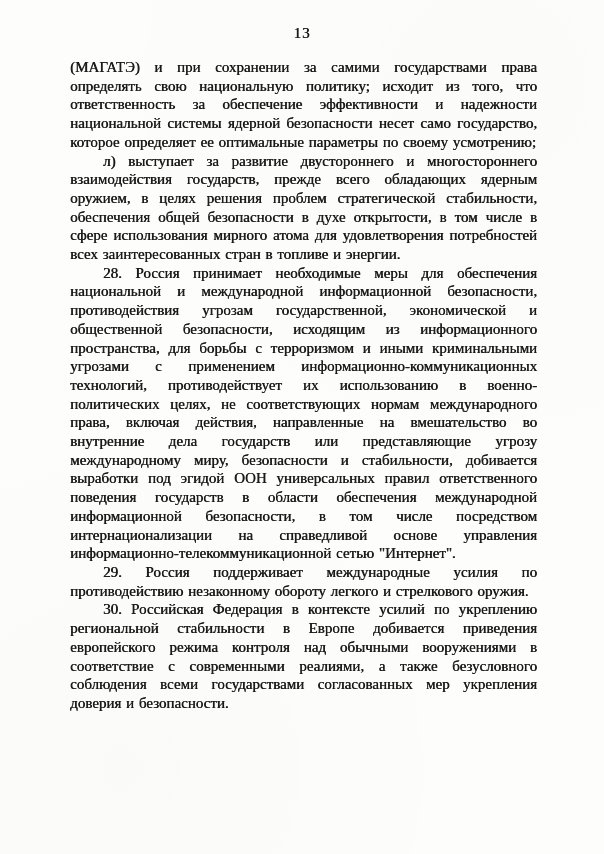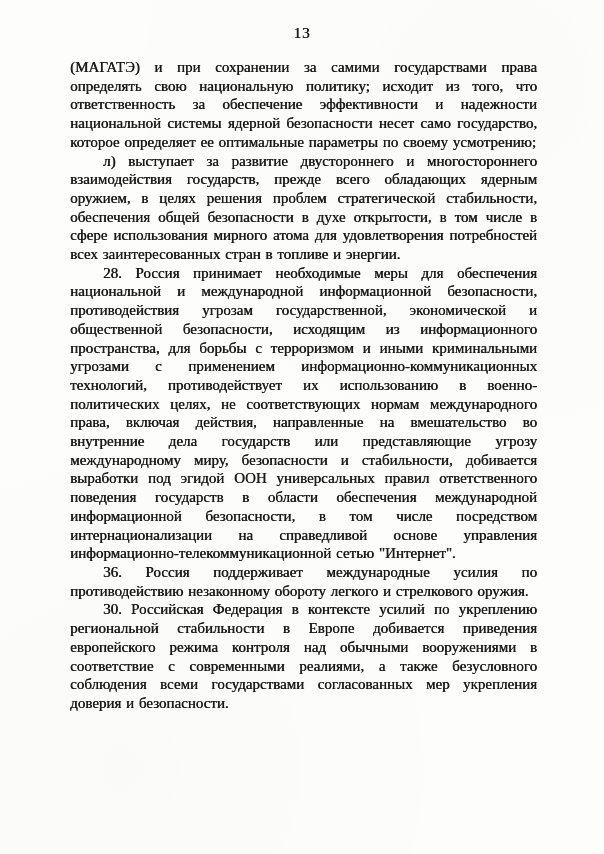--- a/index.html
+++ b/index.html
@@ -56,17 +56,17 @@
 <body>
 
 <div class="page">
 
   <div class="page-number">13</div>
 
   <div class="body-text">
     <p class="para">(МАГАТЭ) и при сохранении за самими государствами права определять свою национальную политику; исходит из того, что ответственность за обеспечение эффективности и надежности национальной системы ядерной безопасности несет само государство, которое определяет ее оптимальные параметры по своему усмотрению;</p>
     <p class="para indent">л) выступает за развитие двустороннего и многостороннего взаимодействия государств, прежде всего обладающих ядерным оружием, в целях решения проблем стратегической стабильности, обеспечения общей безопасности в духе открытости, в том числе в сфере использования мирного атома для удовлетворения потребностей всех заинтересованных стран в топливе и энергии.</p>
     <p class="para indent">28. Россия принимает необходимые меры для обеспечения национальной и международной информационной безопасности, противодействия угрозам государственной, экономической и общественной безопасности, исходящим из информационного пространства, для борьбы с терроризмом и иными криминальными угрозами с применением информационно-коммуникационных технологий, противодействует их использованию в военно-политических целях, не соответствующих нормам международного права, включая действия, направленные на вмешательство во внутренние дела государств или представляющие угрозу международному миру, безопасности и стабильности, добивается выработки под эгидой ООН универсальных правил ответственного поведения государств в области обеспечения международной информационной безопасности, в том числе посредством интернационализации на справедливой основе управления информационно-телекоммуникационной сетью "Интернет".</p>
-    <p class="para indent">36. Россия поддерживает международные усилия по противодействию незаконному обороту легкого и стрелкового оружия.</p>
+    <p class="para indent">29. Россия поддерживает международные усилия по противодействию незаконному обороту легкого и стрелкового оружия.</p>
     <p class="para indent">30. Российская Федерация в контексте усилий по укреплению региональной стабильности в Европе добивается приведения европейского режима контроля над обычными вооружениями в соответствие с современными реалиями, а также безусловного соблюдения всеми государствами согласованных мер укрепления доверия и безопасности.</p>
   </div>
 
 </div>
 
 </body></html>

